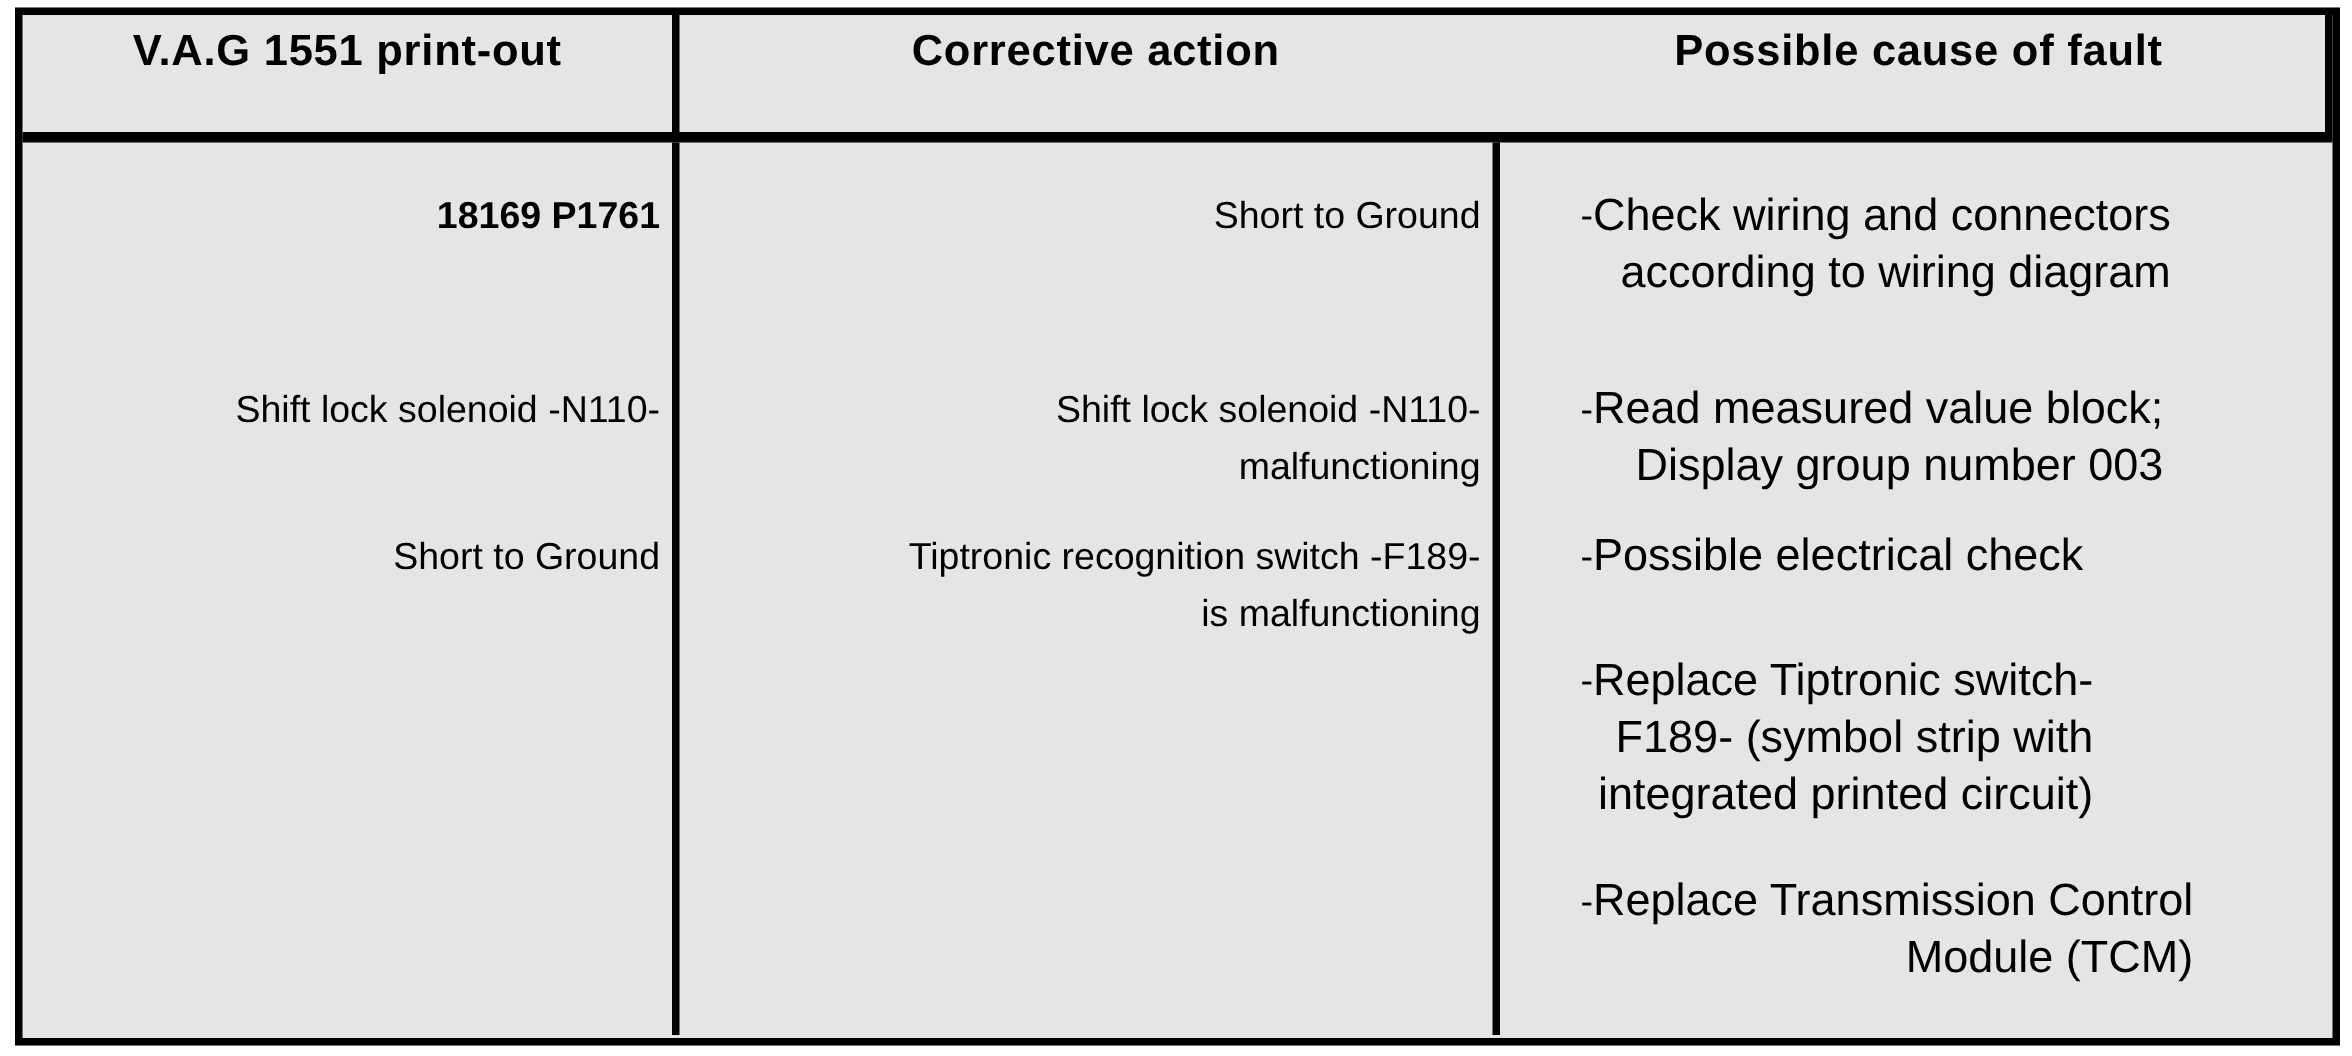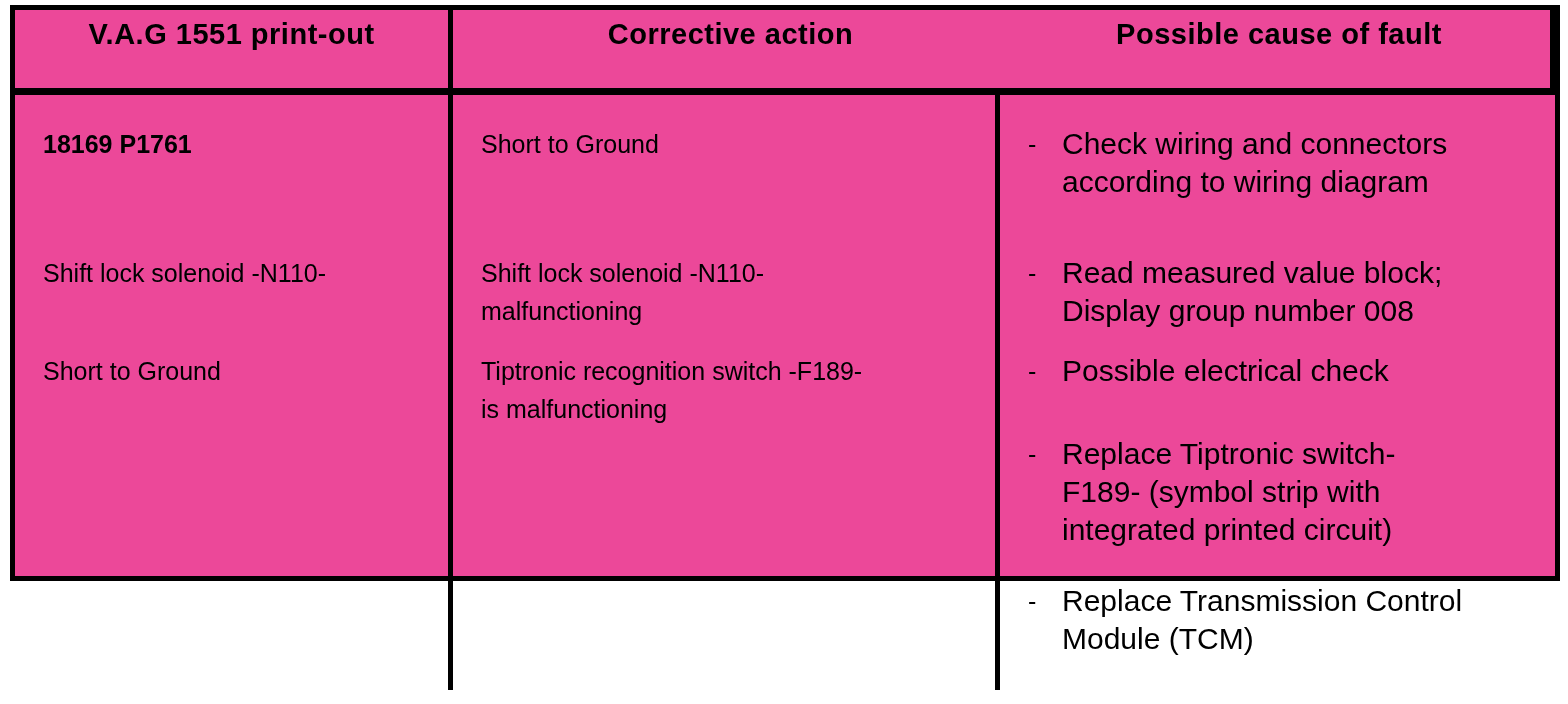--- a/index.html
+++ b/index.html
@@ -10,36 +10,37 @@
     height: 704px;
     overflow: hidden;
     font-family: "Liberation Sans", sans-serif;
     color: #000000;
   }
   .doc-table {
     position: absolute;
     left: 10px;
     top: 5px;
     width: 1550px;
-    height: 576px;
+    height: 692px;
     border: 5px solid #000000;
     box-sizing: border-box;
-    background: #ec4899;
+    background: #e5e5e5;
   }
   .row {
     display: flex;
     box-sizing: border-box;
     width: 100%;
   }
   .header-row {
     height: 85px;
     border-bottom: 7px solid #000000;
   }
   .body-row {
     height: 595px;
+    text-align: right;
   }
   .cell {
     box-sizing: border-box;
     position: relative;
     height: 100%;
   }
   .col-1 { width: 438px; border-right: 5px solid #000000; }
   .col-2 { width: 547px; border-right: 5px solid #000000; }
   .col-3 { width: 555px; }
   .header-cell {
@@ -108,21 +109,21 @@
 
     <div class="cell col-3">
       <div class="para t-0 action">
         <span class="dash">-</span>
         <span class="action-text">Check wiring and connectors
 according to wiring diagram</span>
       </div>
       <div class="para t-1 action">
         <span class="dash">-</span>
         <span class="action-text">Read measured value block;
-Display group number 008</span>
+Display group number 003</span>
       </div>
       <div class="para t-2 action">
         <span class="dash">-</span>
         <span class="action-text">Possible electrical check</span>
       </div>
       <div class="para t-3 action">
         <span class="dash">-</span>
         <span class="action-text">Replace Tiptronic switch-
 F189- (symbol strip with
 integrated printed circuit)</span>

